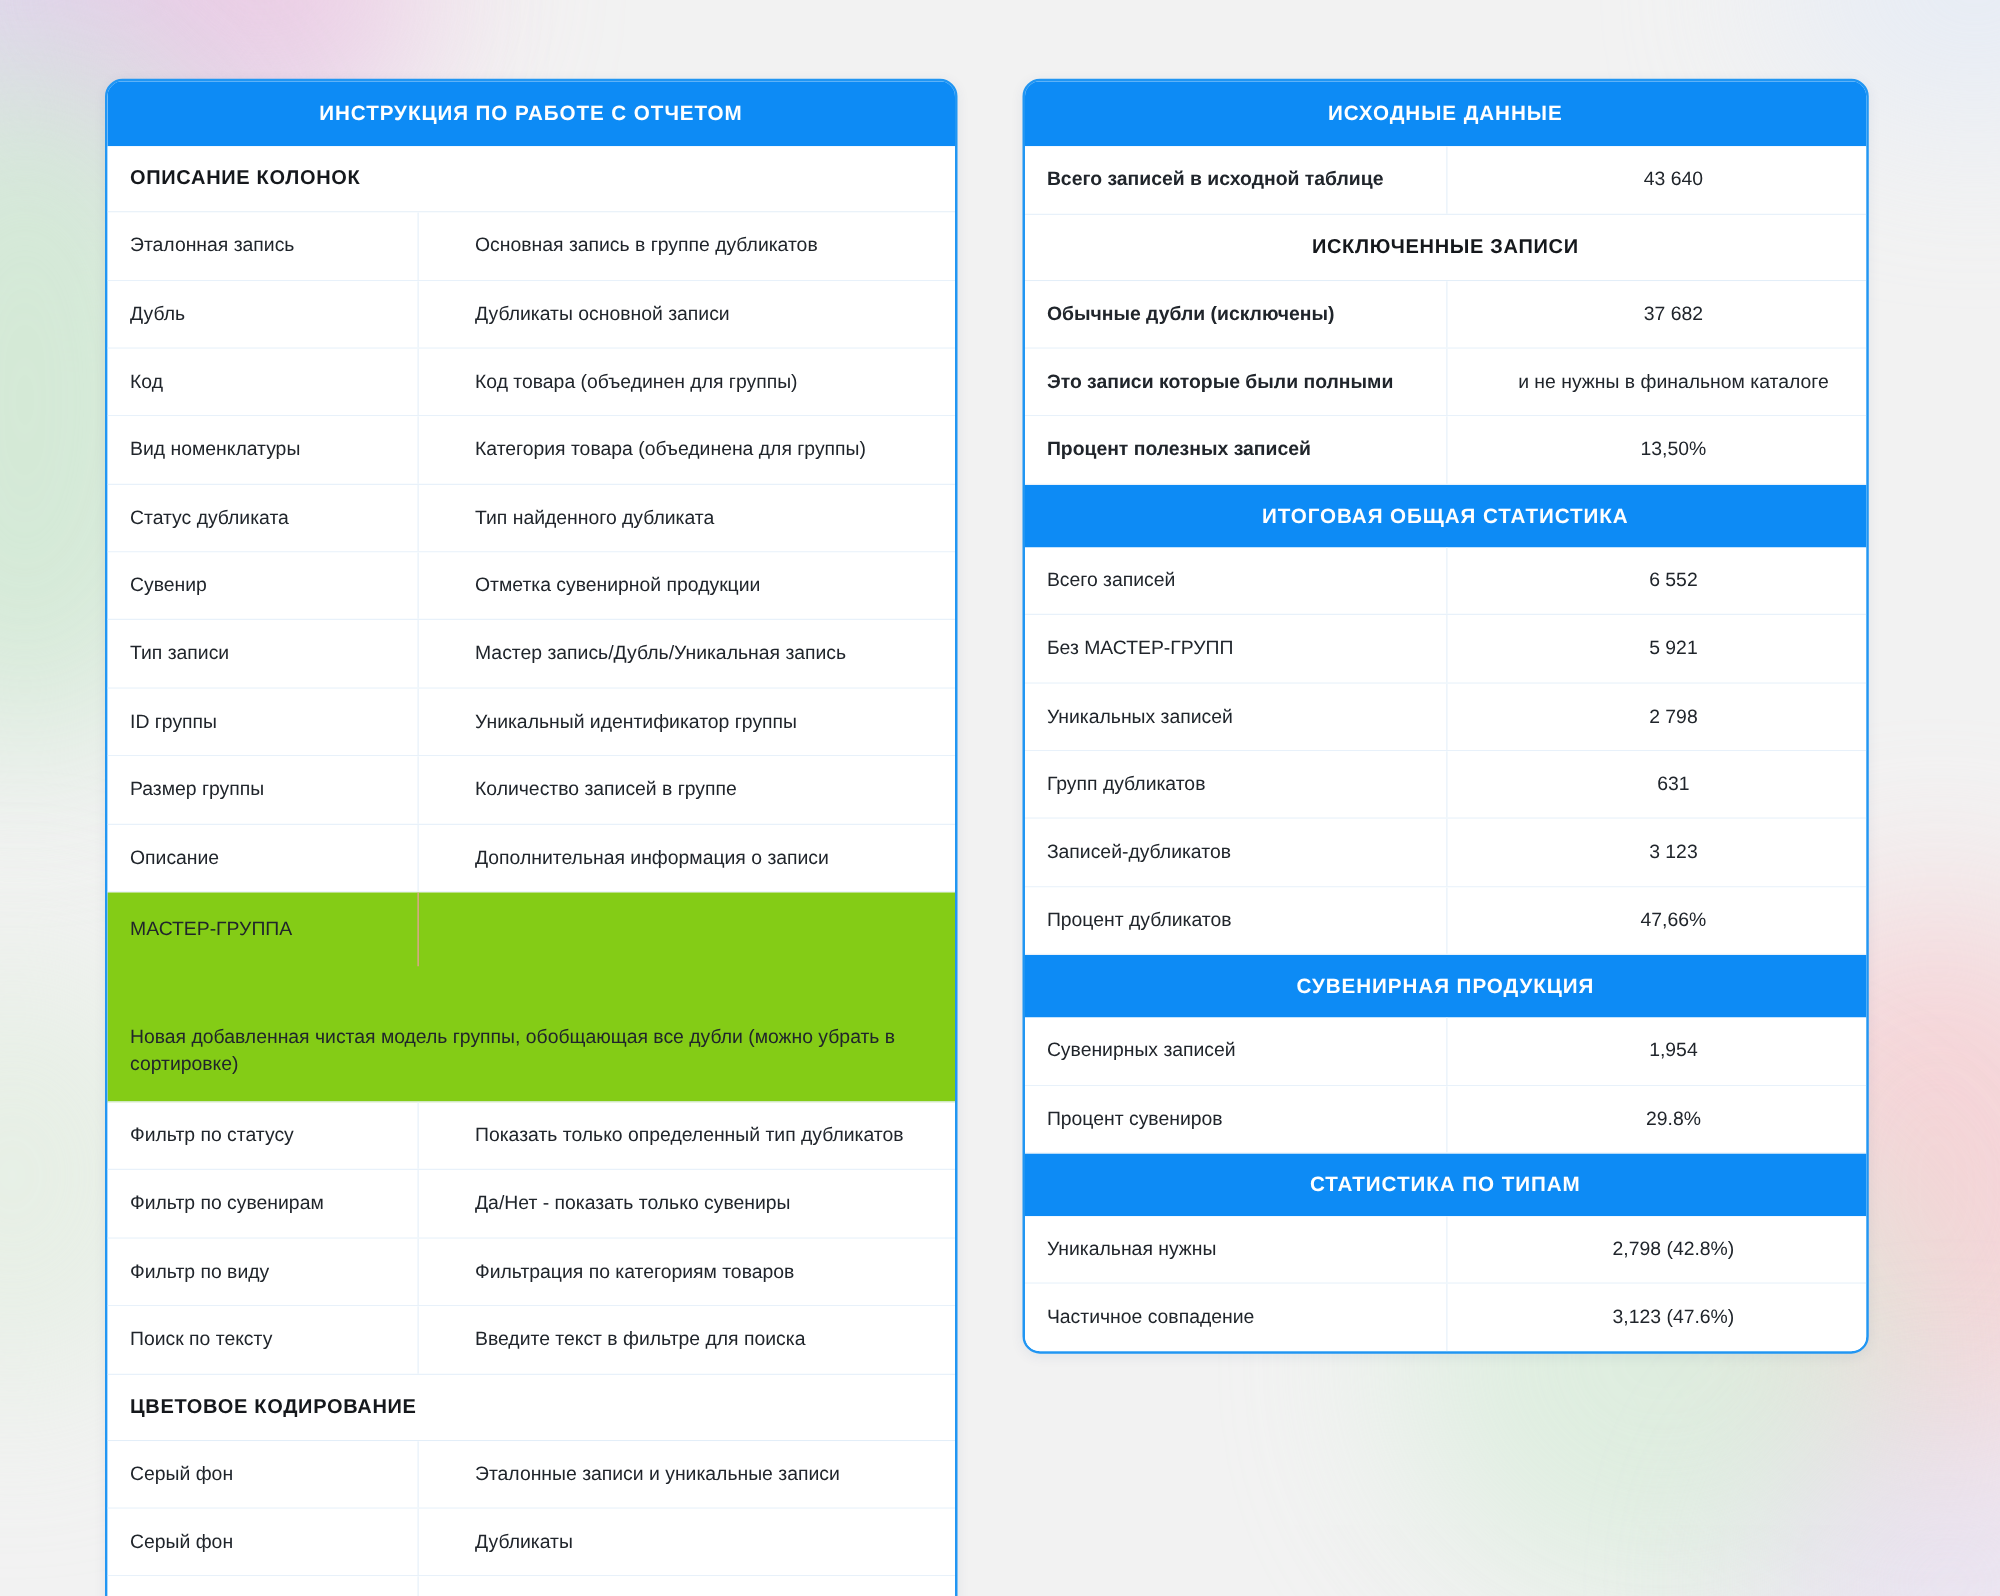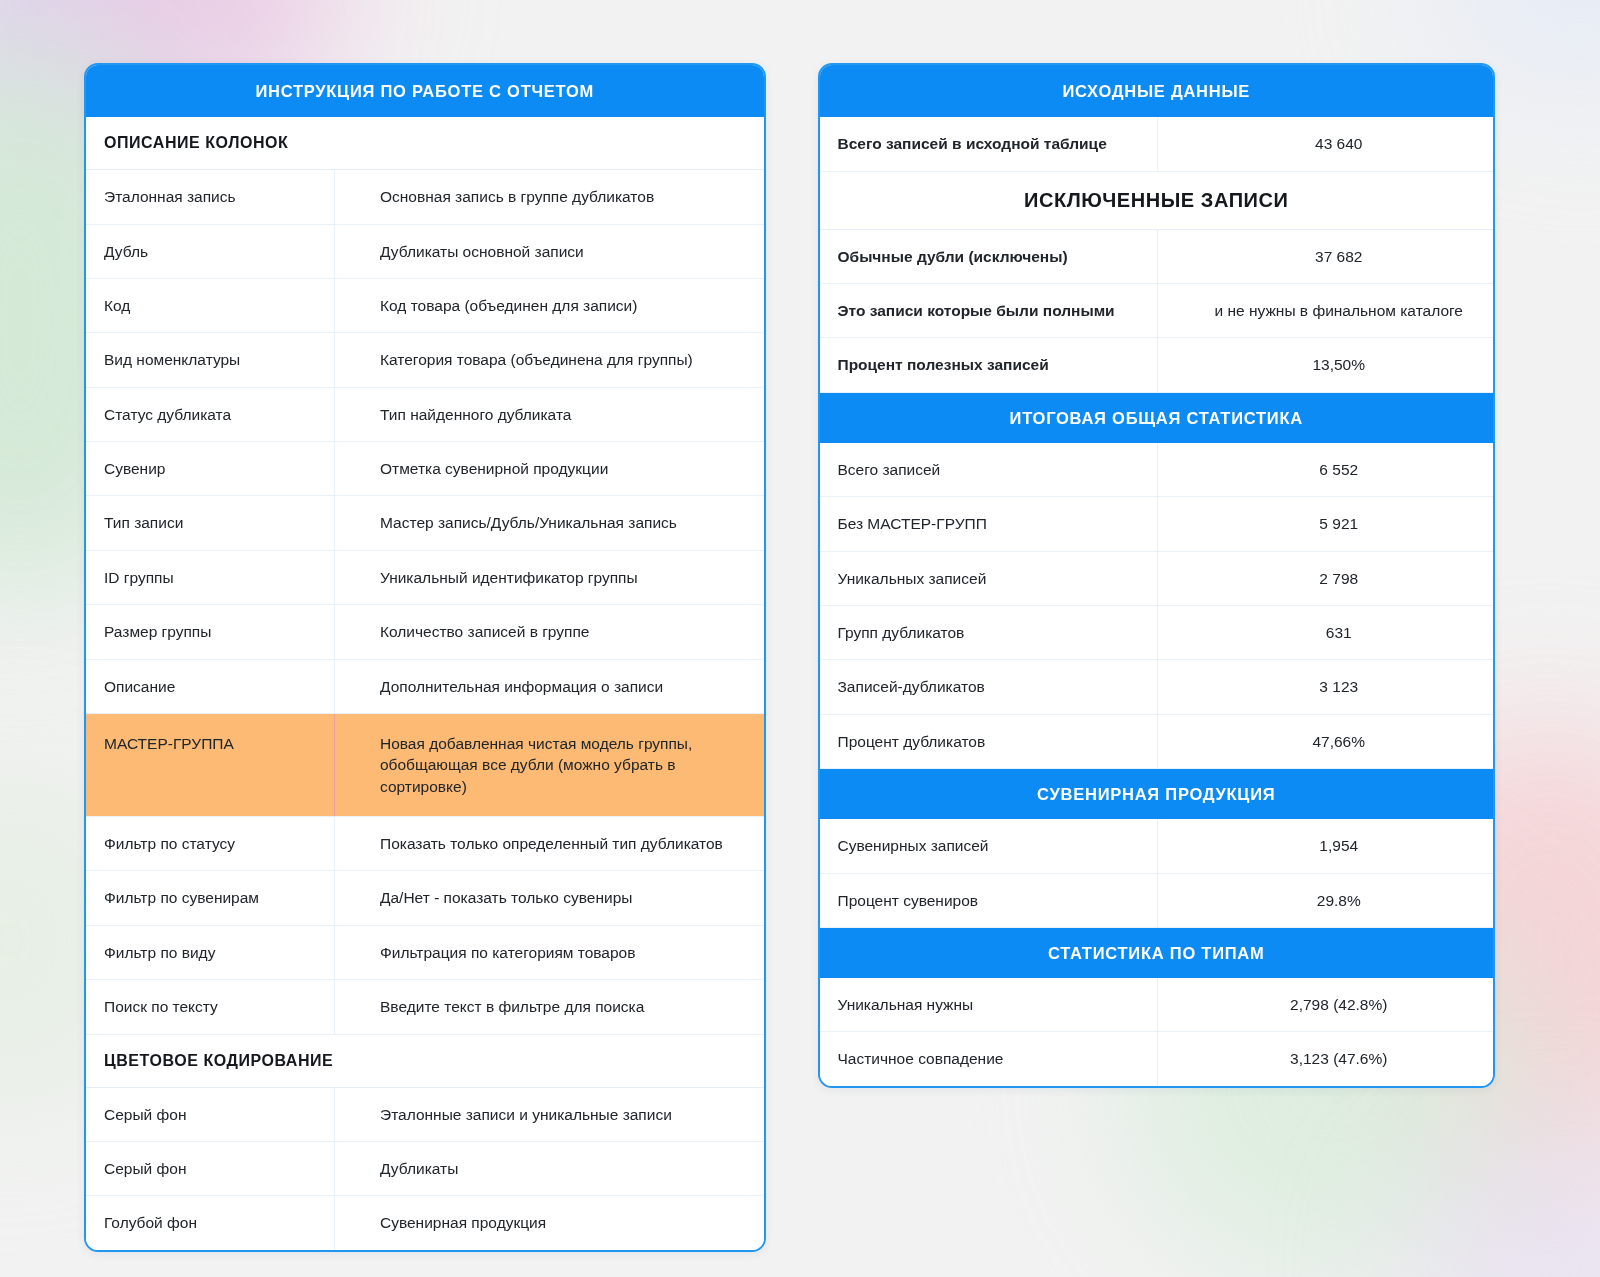--- a/index.html
+++ b/index.html
@@ -70,21 +70,21 @@
     color: #15181c;
     letter-spacing: .55px;
     border-bottom: 1px solid #e3eef8;
     background: #ffffff;
   }
 
   
   .center-row {
     padding: 17px 10px;
     text-align: center;
-    font-size: 20px;
+    font-size: 16px;
     font-weight: bold;
     color: #15181c;
     letter-spacing: .55px;
     border-bottom: 1px solid #e3eef8;
     background: #ffffff;
   }
 
   
   .row {
     display: flex;
@@ -109,21 +109,21 @@
   .panel.left .cell-v { flex: 1; }
 
   
   .panel.right .cell-k { width: 338px; border-right: 1px solid #e8f1fa; flex: none; }
   .panel.right .cell-v { flex: 1; justify-content: center; text-align: center; }
 
   .row.tall .cell-k, .row.tall .cell-v { padding-top: 19px; padding-bottom: 19px; align-items: flex-start; }
   .row.tall .cell-v { display: block; }
 
   
-  .row.highlight { background: #fdba74; }
+  .row.highlight { background: #84cc16; flex-direction: column; }
   .row.highlight .cell-k,
   .row.highlight .cell-v { border-right-color: #e99b9d; }
   .row.highlight .cell-k { border-right: 1px solid #ec9fa1; }
 
   .bold { font-weight: bold; }
 </style>
 </head>
 <body>
 
 <div class="bg-layer">
@@ -146,21 +146,21 @@
         <div class="row">
           <div class="cell-k">Эталонная запись</div>
           <div class="cell-v">Основная запись в группе дубликатов</div>
         </div>
         <div class="row">
           <div class="cell-k">Дубль</div>
           <div class="cell-v">Дубликаты основной записи</div>
         </div>
         <div class="row">
           <div class="cell-k">Код</div>
-          <div class="cell-v">Код товара (объединен для записи)</div>
+          <div class="cell-v">Код товара (объединен для группы)</div>
         </div>
         <div class="row">
           <div class="cell-k">Вид номенклатуры</div>
           <div class="cell-v">Категория товара (объединена для группы)</div>
         </div>
         <div class="row">
           <div class="cell-k">Статус дубликата</div>
           <div class="cell-v">Тип найденного дубликата</div>
         </div>
         <div class="row">

